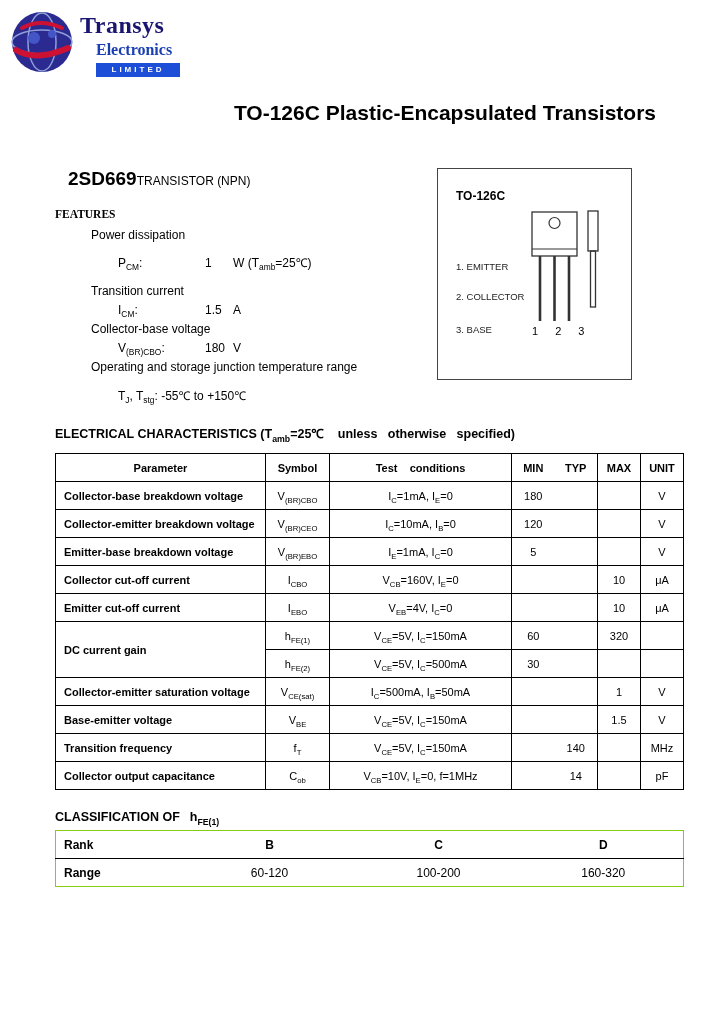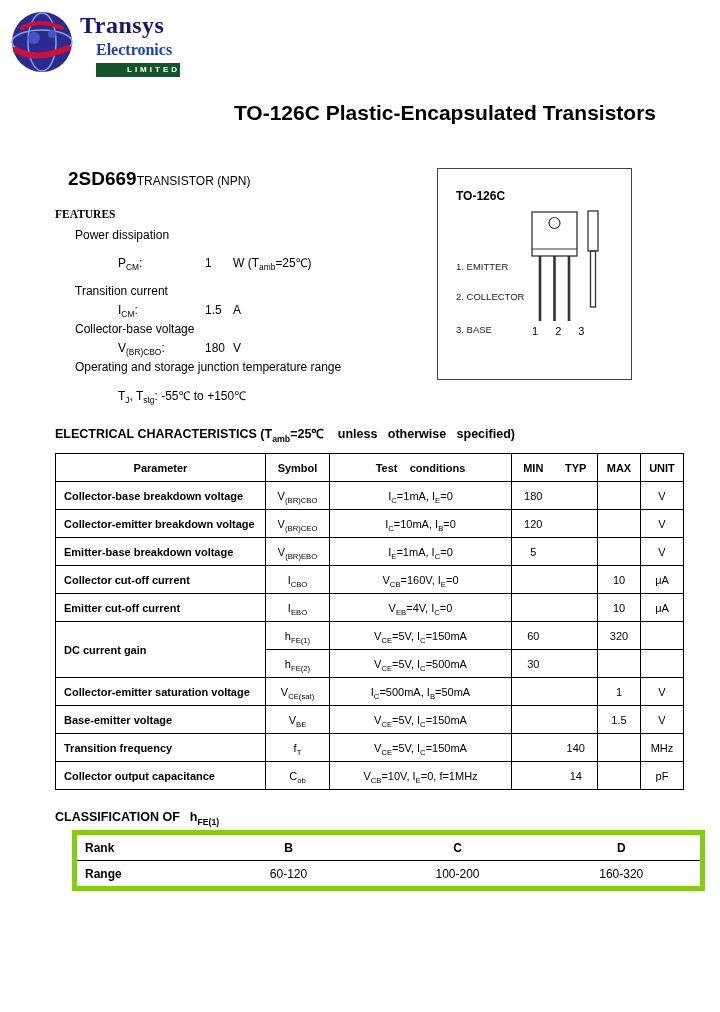--- a/index.html
+++ b/index.html
@@ -19,38 +19,38 @@
     font-family:"Liberation Serif", serif; font-weight:bold;
     font-size:24px; color:#1a1570; letter-spacing:0.5px;
   }
   .brand-sub {
     position:absolute; left:88px; top:33px;
     font-family:"Liberation Serif", serif; font-weight:bold;
     font-size:16px; color:#1a3fb0;
   }
   .brand-limited {
     position:absolute; left:88px; top:55px; width:84px; height:14px;
-    background:#14532d; color:#ffffff; font-size:8px; font-weight:bold;
-    letter-spacing:3px; text-align:right; line-height:14px;
+    background:#1d4ed8; color:#ffffff; font-size:8px; font-weight:bold;
+    letter-spacing:3px; text-align:center; line-height:14px;
   }
 
   
   .doc-title {
     position:absolute; left:0; top:101px; width:656px;
     text-align:right; font-size:21px; font-weight:bold;
   }
   .part-row { position:absolute; left:68px; top:168px; display:flex; align-items:baseline; }
   .part-number { font-size:19px; font-weight:bold; }
   .part-type { font-size:12px; }
 
   
   .features { position:absolute; left:55px; top:208px; width:370px; font-size:12px; }
   .f-heading { font-size:11.5px; font-weight:bold; margin-bottom:6px; font-family:"Liberation Serif", serif; }
   .f-line { line-height:19px; }
-  .f-line.lbl { margin-left:20px; }
+  .f-line.lbl { margin-left:36px; }
   .f-line.spec { margin-left:63px; }
   .f-line.spec .sym { display:inline-block; width:87px; }
   .f-line.spec .val { display:inline-block; width:28px; }
   .f-line.m1 { margin-top:9px; margin-bottom:9px; }
   .f-line.m2 { margin-top:10px; }
 
   
   .pkg-box {
     position:absolute; left:437px; top:168px; width:195px; height:212px;
     border:1px solid #444; background:#fff;padding-left:48px;
@@ -78,22 +78,22 @@
   }
   .etable th { font-weight:bold;margin-top:36px; }
   .etable td.param { text-align:left; font-weight:bold; padding-left:8px; }
   .etable .min { border-right:none; }
   .etable .typ { border-left:none; }
 
   
   .class-heading { position:absolute; left:55px; top:810px; font-size:12.5px; font-weight:bold; }
   .class-heading .hsym { margin-left:10px; }
   table.ctable {
-    position:absolute; left:72px; top:830px; width:628px;
-    border:5px solid #84cc16; border-collapse:collapse; font-size:12px; table-layout:fixed;
+    position:absolute; left:55px; top:830px; width:628px;
+    border:1px solid #84cc16; border-collapse:collapse; font-size:12px; table-layout:fixed;
   }
   .ctable td { height:28px; vertical-align:middle; text-align:center; }
   .ctable tr.hdr td { border-bottom:1px solid #000; font-weight:bold; }
   .ctable td.rowlabel { text-align:left; padding-left:8px; font-weight:bold; }
 </style>
 </head>
 <body>
 
 <div class="page">
 

